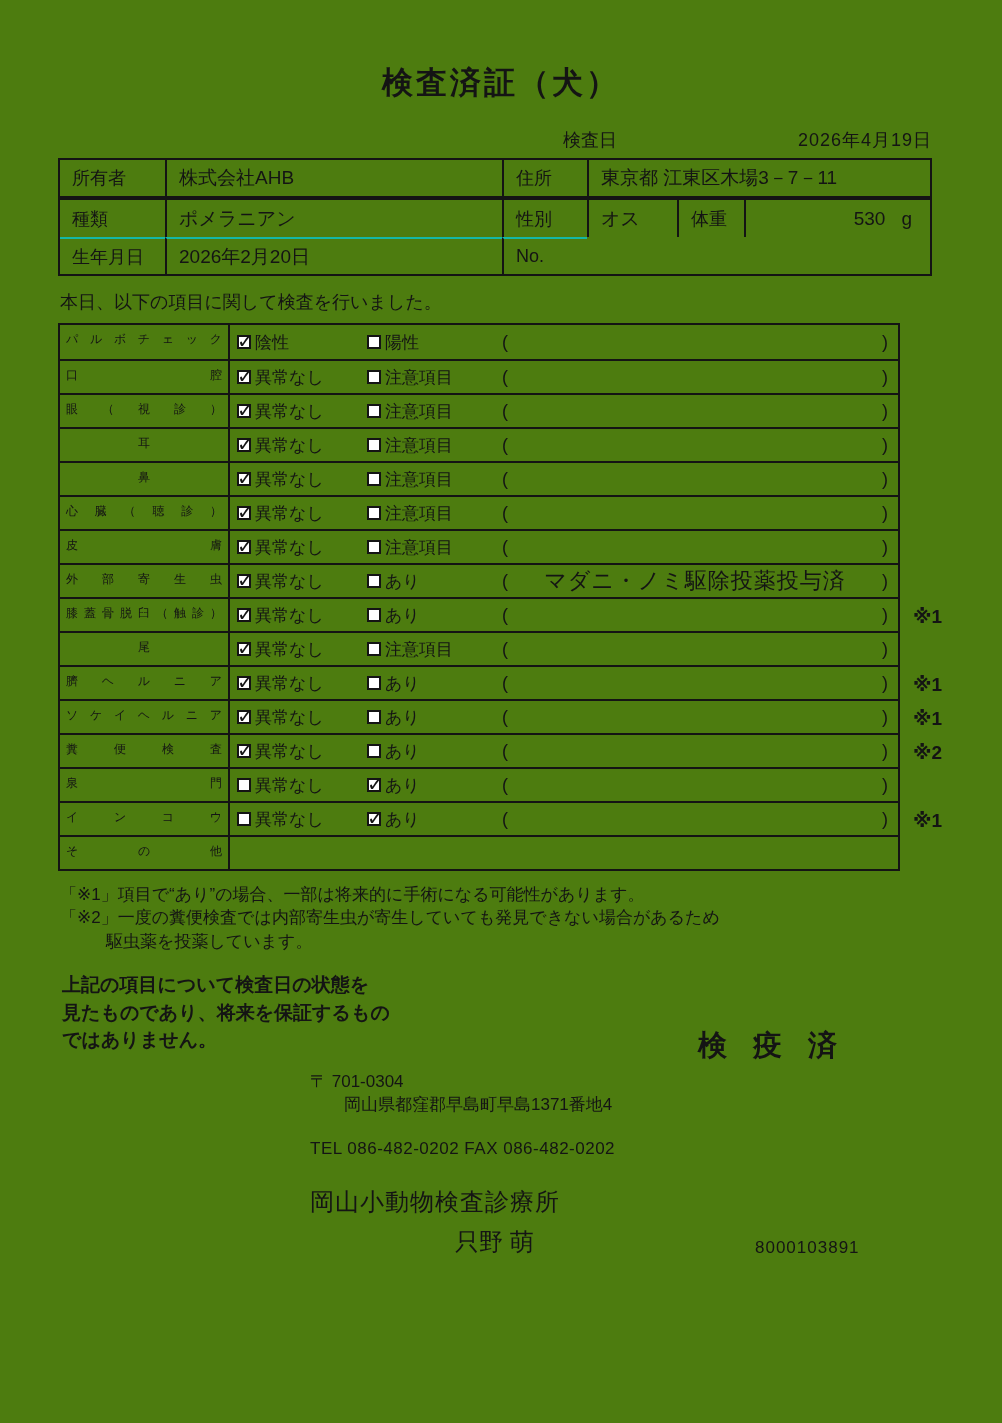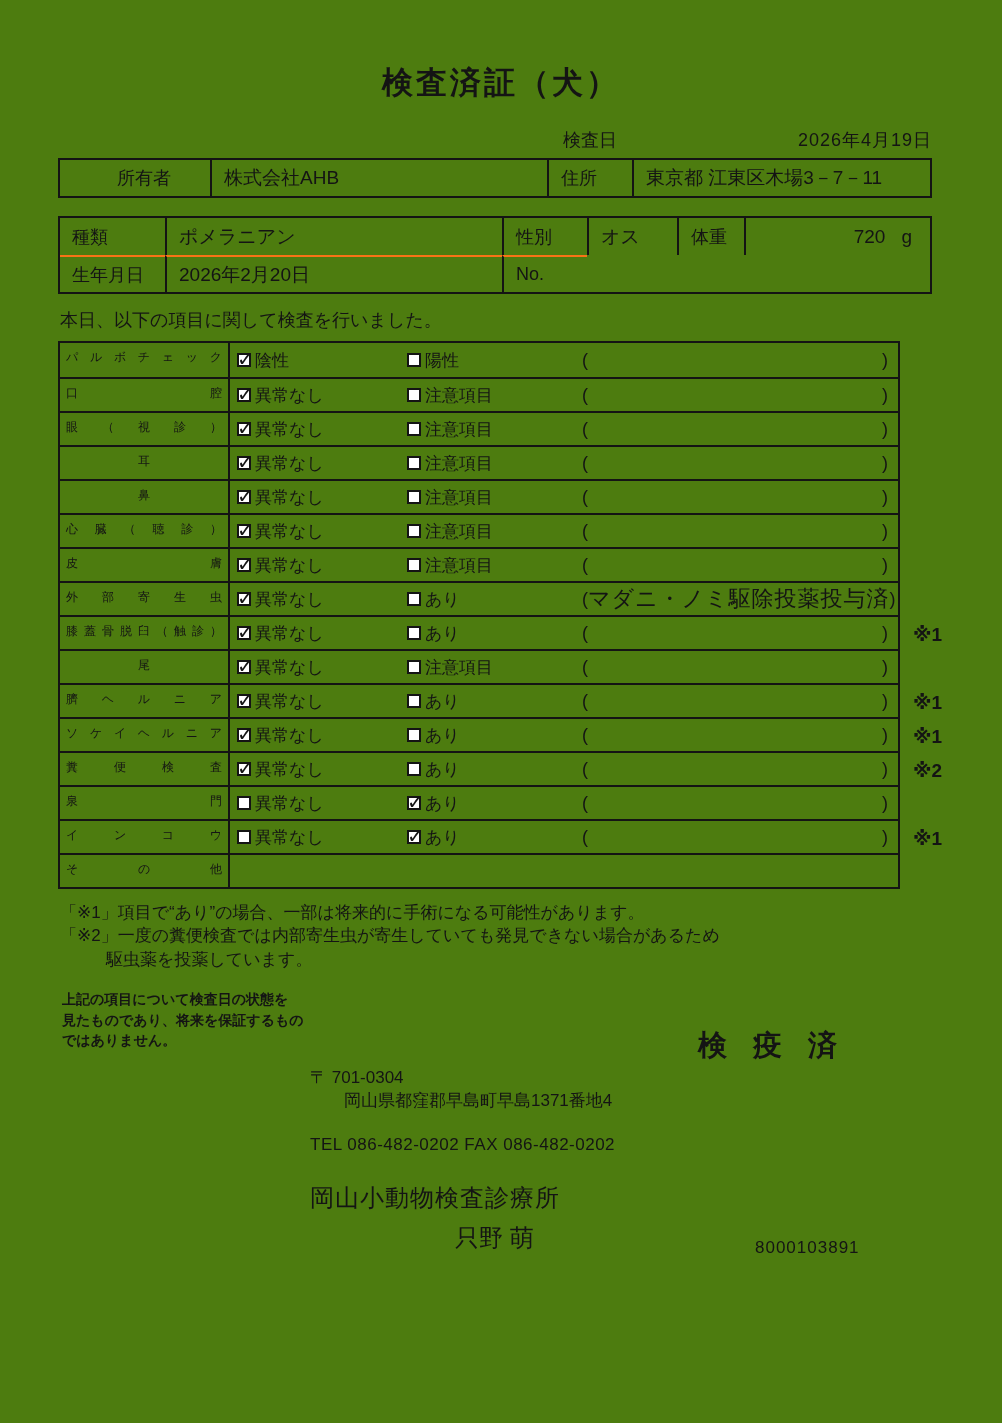--- a/index.html
+++ b/index.html
@@ -28,28 +28,28 @@
   }
   .date-label { margin-left:505px; }
   .date-value { margin-left:auto; letter-spacing:1px; }
 
   .info-table {
     display:grid;
     width:874px;
     margin-left:58px;
     border:2.5px solid #141414;
   }
-  .owner-grid { grid-template-columns:105px 337px 85px 1fr; grid-auto-rows:36px;padding-left:45px; }
-  .pet-grid   { grid-template-columns:105px 337px 85px 90px 67px 1fr; grid-auto-rows:37px; margin-top:18px; }
+  .owner-grid { grid-template-columns:105px 337px 85px 1fr; grid-auto-rows:36px; }
+  .pet-grid   { grid-template-columns:105px 337px 85px 90px 67px 1fr; grid-auto-rows:37px; }
   .cell {
     display:flex; align-items:center;
     padding:0 12px;
     font-size:18px;
     border-left:2px solid #141414;
-    border-top:2px solid #f97316;
+    border-top:2px solid #14b8a6;
     white-space:nowrap; overflow:hidden;
   }
   .cell.no-l { border-left:none; }
   .cell.no-t { border-top:none; }
   .cell.value { font-size:19px; }
   .cell.weight { justify-content:flex-end; padding-right:18px; }
   .cell.weight .unit { margin-left:16px; }
   .cell.no-value { font-size:20px; letter-spacing:1px; }
   .span3 { grid-column:4 / 7; }
 
@@ -75,21 +75,21 @@
     border-right:2px solid #141414;
     padding:6px 6px 0 6px;
     font-size:12px;
     text-align:justify;
     text-align-last:justify;
     white-space:nowrap;
     overflow:hidden;
   }
   .cell-item.single { text-align:center; text-align-last:center; }
   .cell-rest { flex:1; }
-  .opts { display:flex; align-items:center; padding-left:7px;gap:40px; }
+  .opts { display:flex; align-items:center; padding-left:7px; }
   .opt { display:flex; align-items:center; width:130px; flex:0 0 auto; }
   .opt-label { margin-left:4px; font-size:17px; white-space:nowrap; }
   .checkbox {
     width:14px; height:14px; flex:0 0 auto;
     border:2px solid #141414;
     position:relative;
     background:#fff;
   }
   .checkbox.checked::after {
     content:"✓";
@@ -106,21 +106,21 @@
   .mark {
     position:absolute; right:-44px; top:6px;
     font-size:19px; font-weight:bold; white-space:nowrap;
   }
 
   .footnotes { margin:12px 0 0 60px; font-size:17px; line-height:1.38; }
   .footnotes .indent { padding-left:46px; }
 
   .disclaimer {
     margin:18px 0 0 62px;
-    font-size:14px; font-weight:bold; line-height:1.45;
+    font-size:19px; font-weight:bold; line-height:1.45;
   }
 
   .stamp {
     position:absolute; left:698px; top:1026px;
     font-size:29px; font-weight:600; letter-spacing:9px;
     white-space:nowrap;
   }
 
   .clinic { margin-top:16px; margin-left:310px; font-size:17px; }
   .clinic .postal-line { display:flex;flex-direction:column; }
@@ -153,21 +153,21 @@
     <div class="cell no-t value">東京都 江東区木場3－7－11</div>
   </div>
 
   <div class="info-table pet-grid">
     <div class="cell no-l no-t">種類</div>
     <div class="cell no-t value">ポメラニアン</div>
     <div class="cell no-t">性別</div>
     <div class="cell no-t value">オス</div>
     <div class="cell no-t">体重</div>
     <div class="cell no-t value weight">
-      <span>720</span>
+      <span>530</span>
       <span class="unit">g</span>
     </div>
     <div class="cell no-l">生年月日</div>
     <div class="cell value">2026年2月20日</div>
     <div class="cell">No.</div>
   </div>
 
   <div class="intro">本日、以下の項目に関して検査を行いました。</div>
 
   <div class="exam-table" id="exam-rows">

